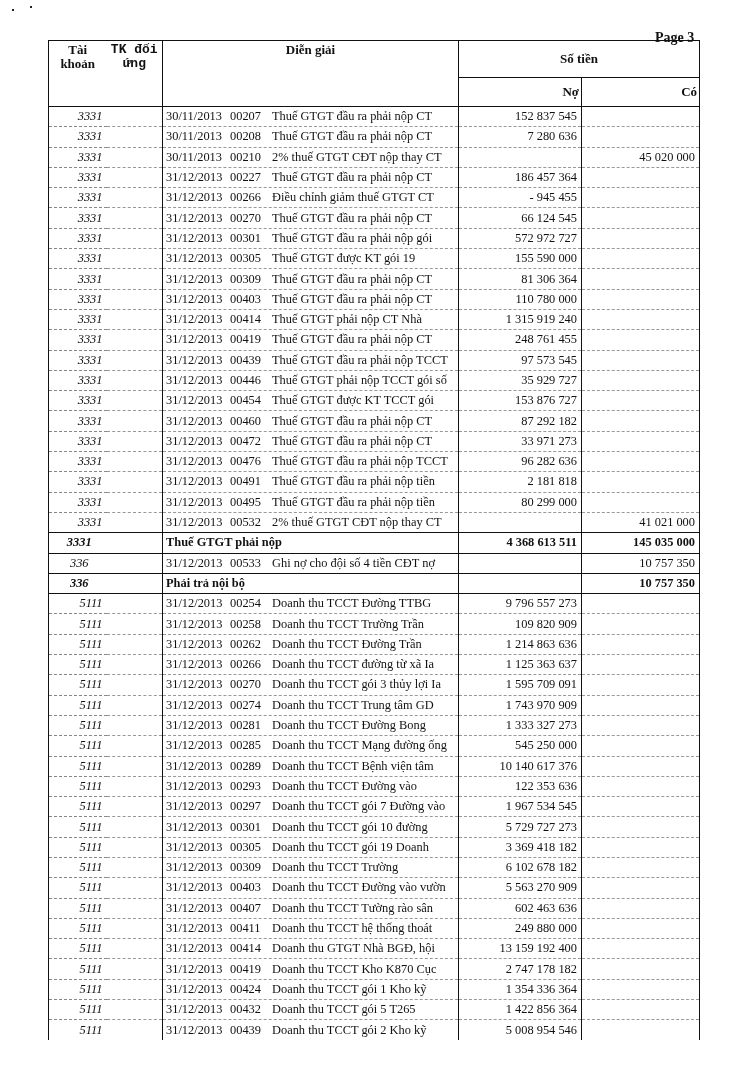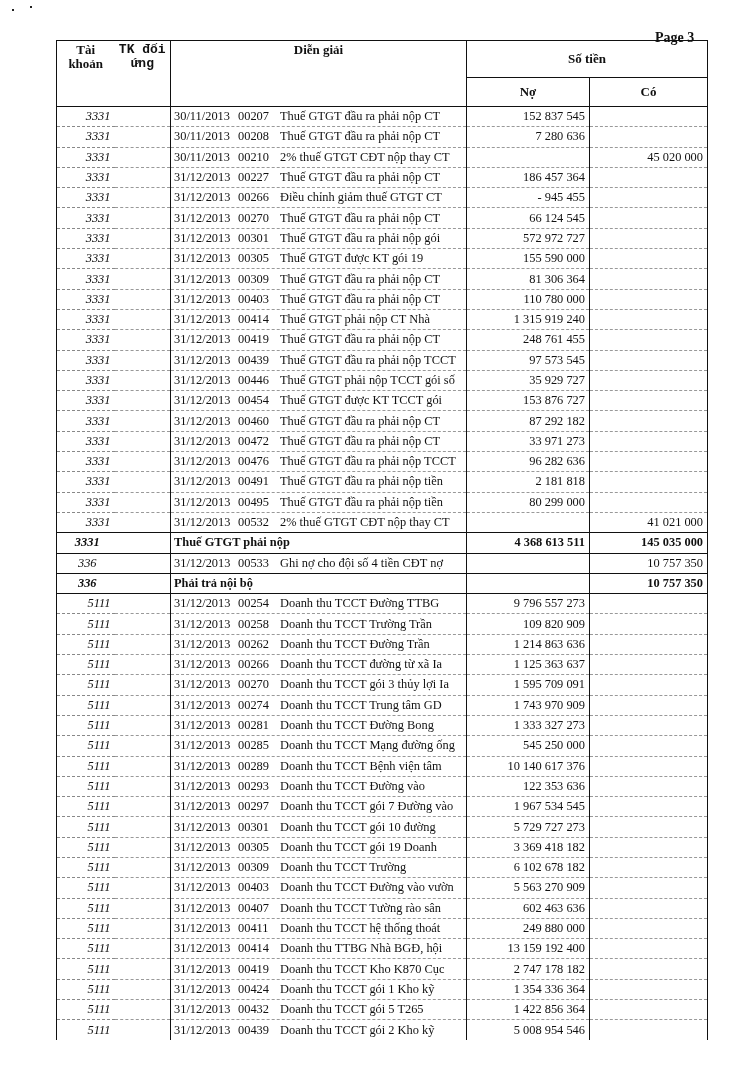--- a/index.html
+++ b/index.html
@@ -5,39 +5,39 @@
   html, body { margin:0; padding:0; background:#ffffff; }
   body {
     width:753px; height:1072px; position:relative; overflow:hidden;
     font-family:"Liberation Serif", "DejaVu Serif", serif; color:#111;
   }
   .speck { position:absolute; width:2px; height:2px; background:#222; }
   .page-num {
     position:absolute; left:655px; top:30px; font-size:14px; font-weight:bold;
   }
   table.ledger {
-    position:absolute; left:56px; top:40px;
+    position:absolute; left:48px; top:40px;
     width:651px; border-collapse:collapse; table-layout:fixed;
     font-size:12.4px;
   }
   table.ledger col.c-acc { width:58px; }
   table.ledger col.c-tk  { width:56px; }
   table.ledger col.c-desc{ width:296px; }
   table.ledger col.c-no  { width:123px; }
   table.ledger col.c-co  { width:118px; }
 
   .ledger th {
     border:1.4px solid #111; font-weight:bold; font-size:13px;
     vertical-align:top; padding:2px 2px; line-height:14px;
   }
   .ledger th.h-acc { text-align:center; border-right:none; }
   .ledger th.h-tk  { text-align:center; border-left:none;font-family:Liberation Mono, monospace; }
   .ledger th.h-desc{ text-align:center; }
   .ledger th.h-sotien { height:32px; vertical-align:middle; }
-  .ledger th.h-no, .ledger th.h-co { height:24px; vertical-align:middle; }
+  .ledger th.h-no, .ledger th.h-co { height:24px; vertical-align:middle;text-align:right; }
   .ledger tr.hdr1 th.h-acc, .ledger tr.hdr1 th.h-tk, .ledger tr.hdr1 th.h-desc { height:56px; }
 
   .ledger td {
     height:19.3px; padding:0 3px; white-space:nowrap; overflow:hidden;
     line-height:19px;
   }
   .ledger td.acc {
     text-align:right; padding-right:4px;
     border-left:1.4px solid #111;
     border-bottom:1px dashed #888;
@@ -375,21 +375,21 @@
       <tr class="">
         <td class="acc">5111</td>
         <td class="tk"></td>
         <td class="desc"><span class="date">31/12/2013</span><span class="vno">00411</span><span>Doanh thu TCCT hệ thống thoát</span></td>
         <td class="num">249 880 000</td>
         <td class="num"></td>
       </tr>
       <tr class="">
         <td class="acc">5111</td>
         <td class="tk"></td>
-        <td class="desc"><span class="date">31/12/2013</span><span class="vno">00414</span><span>Doanh thu TTBG Nhà BGĐ, hội</span></td>
+        <td class="desc"><span class="date">31/12/2013</span><span class="vno">00414</span><span>Doanh thu GTGT Nhà BGĐ, hội</span></td>
         <td class="num">13 159 192 400</td>
         <td class="num"></td>
       </tr>
       <tr class="">
         <td class="acc">5111</td>
         <td class="tk"></td>
         <td class="desc"><span class="date">31/12/2013</span><span class="vno">00419</span><span>Doanh thu TCCT Kho K870 Cục</span></td>
         <td class="num">2 747 178 182</td>
         <td class="num"></td>
       </tr>

